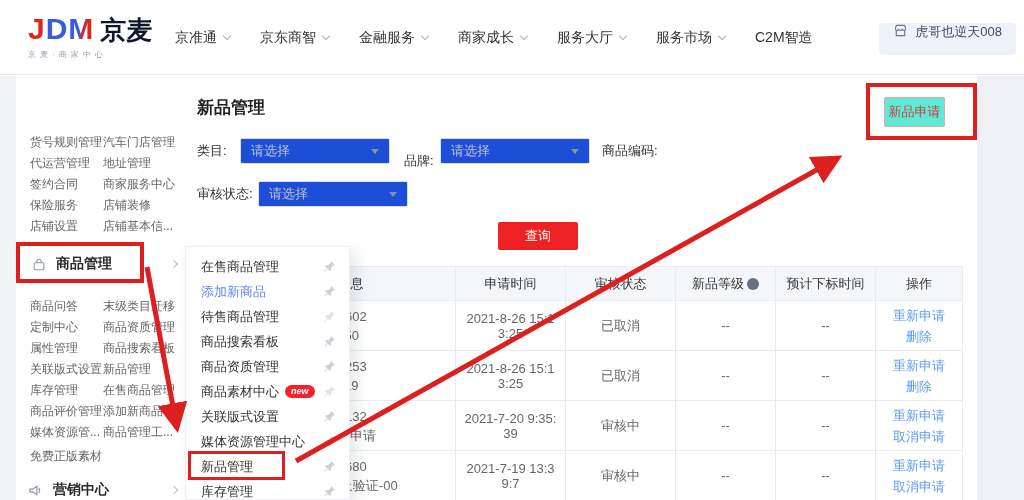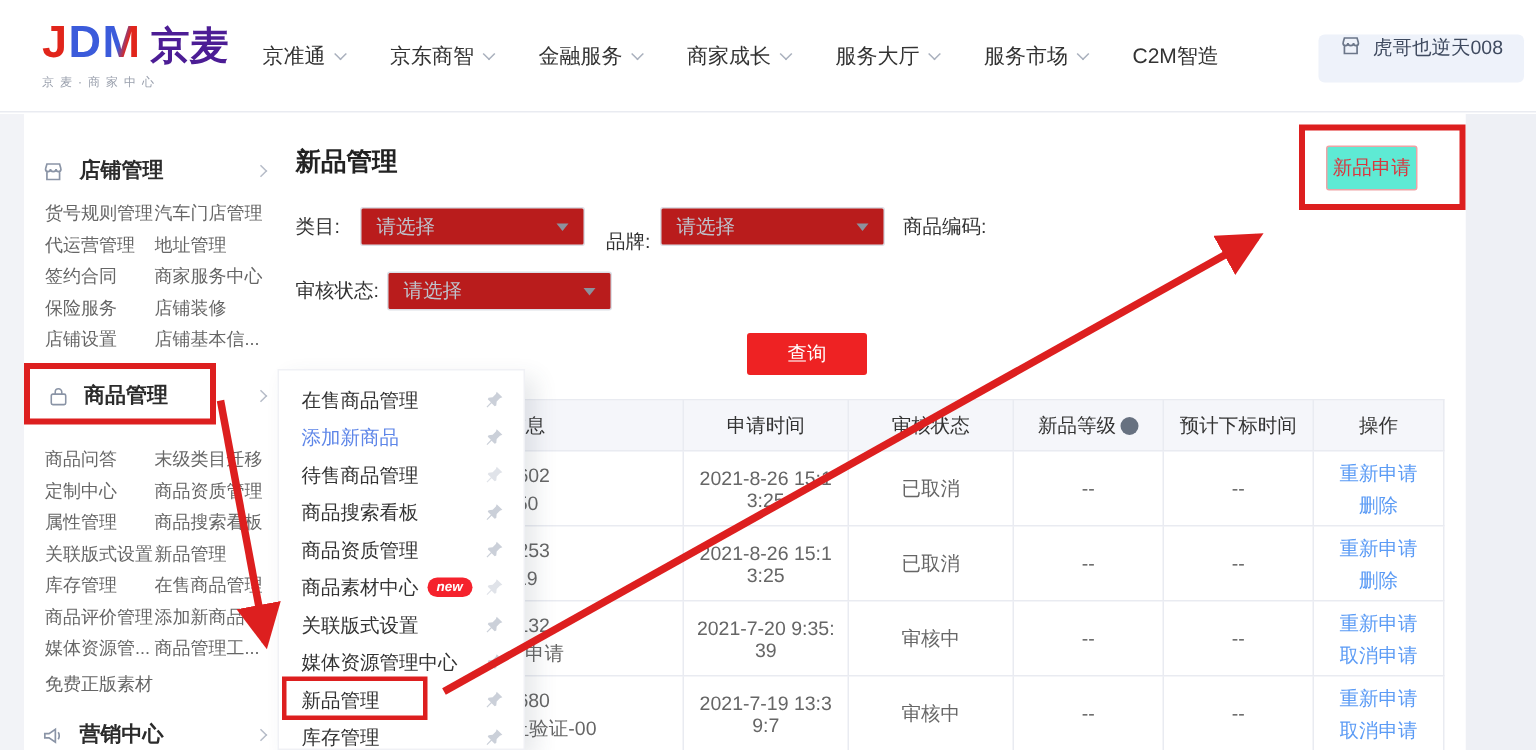--- a/index.html
+++ b/index.html
@@ -9,21 +9,21 @@
 
   
   .topbar { position:absolute; left:0; top:0; width:1024px; height:75px; background:#fff;
             border-bottom:1px solid #e9ebf1; }
   .logo { position:absolute; left:28px; top:14px; }
   .logo-top { display:flex; align-items:flex-end; }
   .logo-jdm { font-size:30px; font-weight:bold; letter-spacing:1px; line-height:30px; }
   .lj { color:#e1251b; } .ld { color:#3b5bdb; }
   .lm { color:#3b5bdb; background:linear-gradient(105deg,#3b5bdb 45%,#e1251b 62%);
         -webkit-background-clip:text; background-clip:text; -webkit-text-fill-color:transparent; }
-  .logo-cn { font-size:26px; font-weight:bold; color:#4c1d95; margin-left:6px; line-height:28px;text-align:center; }
+  .logo-cn { font-size:26px; font-weight:bold; color:#0f172a; margin-left:6px; line-height:28px;text-align:center; }
   .logo-tag { font-size:8px; color:#9aa0ad; letter-spacing:4px; margin-top:5px; }
 
   .topnav { position:absolute; left:175px; top:0; height:75px; display:flex; align-items:center; }
   .nav-item { display:flex; align-items:center; margin-right:30px; font-size:14px; color:#333; cursor:pointer; white-space:nowrap; }
   .chev-down { display:inline-block; border:solid #a9b0bd; border-width:0 1px 1px 0; padding:2.5px;
                transform:rotate(45deg); margin-left:7px; margin-top:-3px; }
   .chev-right { display:inline-block; border:solid #b6bcc8; border-width:0 1.5px 1.5px 0; padding:2.5px;
                 transform:rotate(-45deg); }
 
   .account-pill { position:absolute; right:8px; top:23px; height:32px; background:#eef2fa; border-radius:4px;
@@ -43,21 +43,21 @@
   .side-grid { position:absolute; left:14px; display:grid; grid-template-columns:73px auto; font-size:12px; color:#666; }
   .side-grid span { line-height:21px; white-space:nowrap; overflow:hidden; cursor:pointer; }
   .side-extra { position:absolute; left:14px; font-size:12px; color:#666; line-height:21px; cursor:pointer; }
 
   
   .content { position:absolute; left:185px; top:76px; width:792px; height:424px; background:#fff; }
   .page-title { position:absolute; left:197px; top:96px; font-size:17px; font-weight:bold; color:#222; }
 
   .flt-label { position:absolute; height:26px; line-height:26px; font-size:13px; color:#333; }
   .select,.text-input { position:absolute; height:26px; border:1px solid #dcdfe6; border-radius:2px;
-                        background:#b91c1c; display:flex; align-items:center; font-size:13px; color:#bfc3cc; cursor:pointer; }
+                        background:#1d4ed8; display:flex; align-items:center; font-size:13px; color:#bfc3cc; cursor:pointer; }
   .select .ph,.text-input .ph { margin-left:10px; }
   .select .caret { position:absolute; right:10px; top:10px; width:0; height:0;
                    border-left:4.5px solid transparent; border-right:4.5px solid transparent; border-top:5.5px solid #8c919c; }
 
   .btn-query { position:absolute; left:498px; top:222px; width:80px; height:28px; background:#ee2223; color:#fff;
                font-size:13px; border:none; border-radius:2px; cursor:pointer; }
   .btn-reset { position:absolute; left:590px; top:222px; width:76px; height:28px; background:#fff; color:#555;
                font-size:13px; border:1px solid #dcdfe6; border-radius:2px; cursor:pointer; }
 
   .apply-btn { position:absolute; left:884px; top:97px; width:61px; height:30px; background:#5eead4;
@@ -142,27 +142,20 @@
         </svg>
       <span>虎哥也逆天008</span>
     </div>
   </header>
 
   <div class="left-gutter"></div>
   <div class="right-gutter"></div>
 
   <aside class="sidebar">
 
-    <div class="side-sec-head" style="top:28px;">
-      <svg class="sec-icon" width="15" height="15" viewBox="0 0 16 16">
-          <path d="M2.5 6 L3.5 2.5 H12.5 L13.5 6 M2.5 6 C2.5 7.3 3.3 7.9 4.3 7.9 C5.3 7.9 6 7.3 6 6 C6 7.3 6.9 7.9 8 7.9 C9.1 7.9 10 7.3 10 6 C10 7.3 10.7 7.9 11.7 7.9 C12.7 7.9 13.5 7.3 13.5 6 M3.5 8 V13.5 H12.5 V8" fill="none" stroke="#8a94a6" stroke-width="1.2"></path>
-        </svg>
-      <span class="sec-title">店铺管理</span>
-      <i class="chev-right"></i>
-    </div>
     <div class="side-grid" style="top:56px;">
       <span>货号规则管理</span>
         <span>汽车门店管理</span>
       <span>代运营管理</span>
         <span>地址管理</span>
       <span>签约合同</span>
         <span>商家服务中心</span>
       <span>保险服务</span>
         <span>店铺装修</span>
       <span>店铺设置</span>

